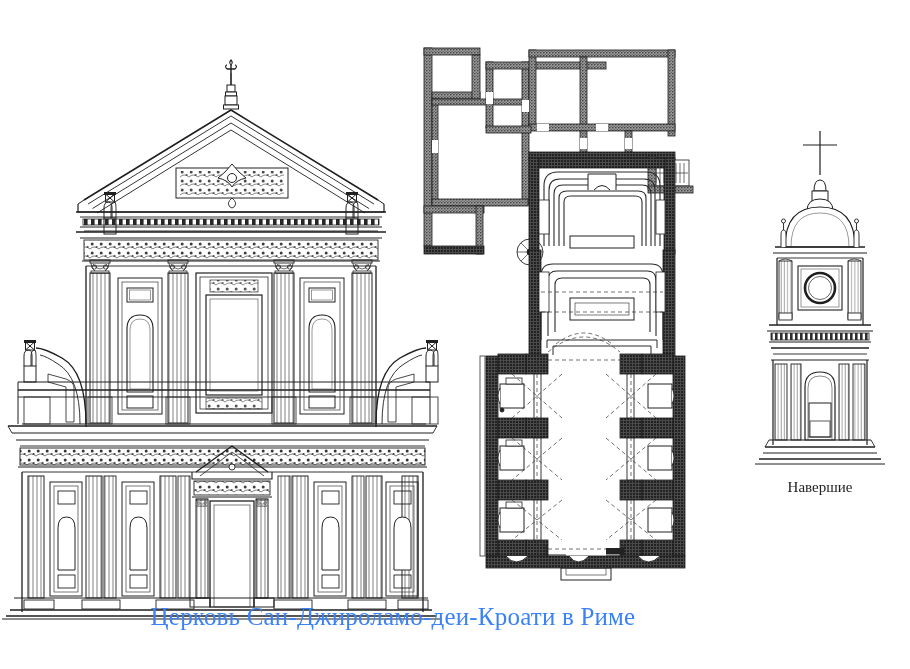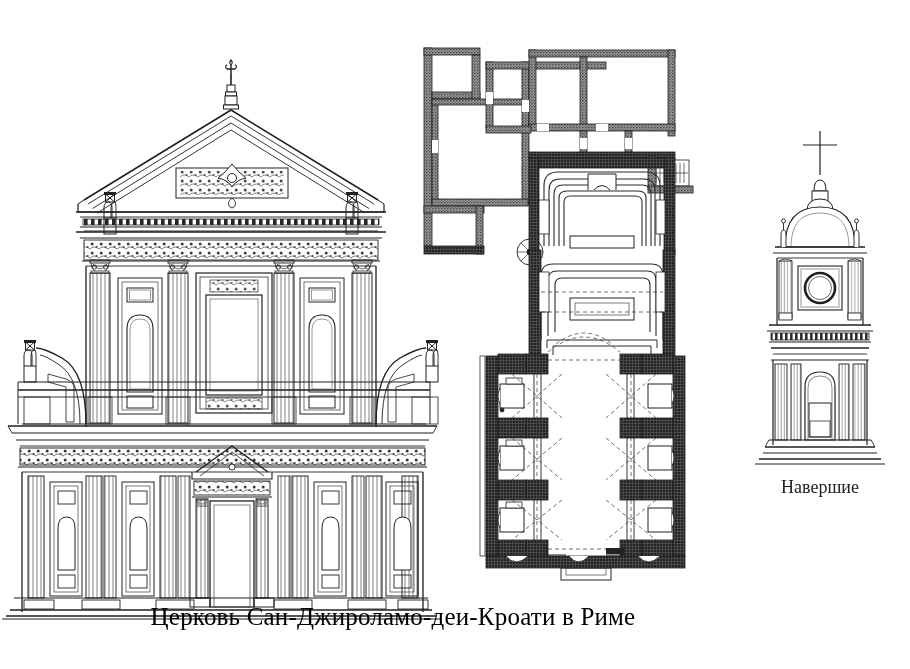--- a/index.html
+++ b/index.html
@@ -28,31 +28,31 @@
 
   svg { display: block; overflow: visible; }
 
   .caption-main {
     position: absolute;
     left: 0;
     top: 603px;
     width: 786px;
     text-align: center;
     font-size: 25px;
-    color: #000000;
+    color: #3b82f6;
     letter-spacing: 0.2px;
     font-family: "Liberation Serif", serif;
   }
   .caption-tower {
     position: absolute;
     left: 745px;
     top: 478px;
     width: 150px;
     text-align: center;
-    font-size: 18px;
+    font-size: 15px;
     line-height: 19px;
     color: #222225;
     font-family: "Liberation Serif", serif;
   }
   .caption-tower span { display: block; }
 </style>
 </head>
 <body>
 
 <div id="sheet">

